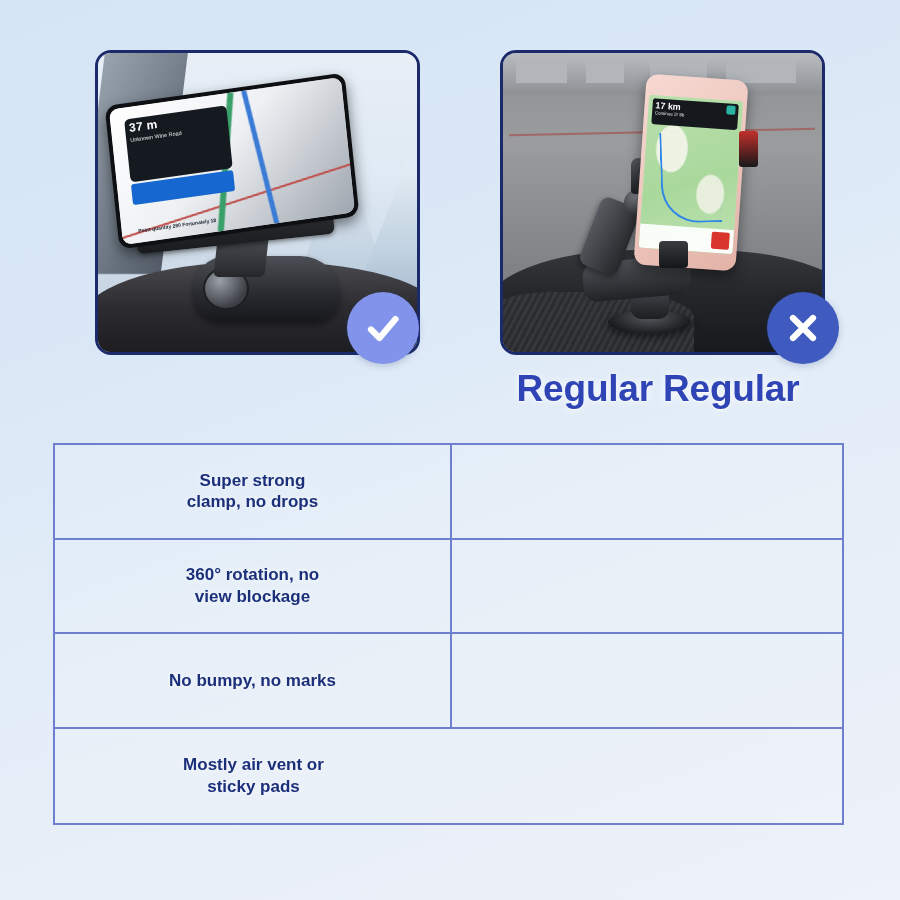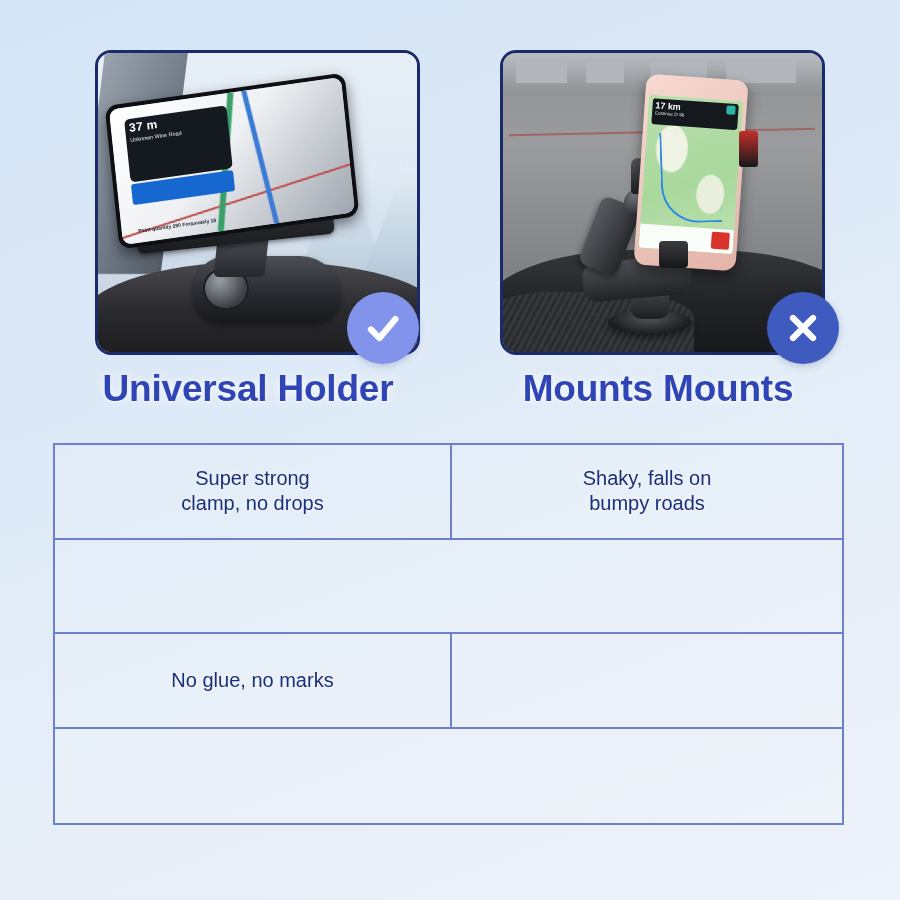--- a/index.html
+++ b/index.html
@@ -176,21 +176,21 @@
   
   .tbl{position:absolute;left:53px;top:443px;width:791px;height:382px;
     border:2px solid #6f7fd0;box-sizing:border-box;
     display:grid;grid-template-rows:repeat(4,1fr);
     background:rgba(255,255,255,.12);}
   .trow{display:grid;grid-template-columns:397px 1fr;
     border-bottom:2px solid #6f7fd0;}
   .trow:last-child{border-bottom:none;}
   .tcell{display:flex;align-items:center;justify-content:center;
     text-align:center;padding:4px 24px;box-sizing:border-box;
-    font-size:20px;font-weight:normal;line-height:1.26;
+    font-size:17px;font-weight:bold;line-height:1.26;
     color:#1c2f7a;text-shadow:0 0 7px rgba(255,255,255,.85);}
   .tcell.first{border-right:2px solid #6f7fd0;}
 </style>
 </head>
 <body>
 
 <div class="stage">
 
   <div class="photo left">
     <div class="ph-inner">
@@ -268,31 +268,31 @@
 
   <div class="badge cross">
     <span>
       <svg width="40" height="40" viewBox="0 0 40 40" aria-hidden="true">
         <path d="M10 10 L30 30 M30 10 L10 30" fill="none" stroke="#ffffff" stroke-width="6.2" stroke-linecap="round"></path>
       </svg>
     </span>
   </div>
 
   <div class="heads">
-    <div class="head l">Universal Holder</div>
-    <div class="head r">Mounts Mounts</div>
+    <div class="head r">Regular Regular</div>
   </div>
 
   <div class="tbl">
     <div class="trow">
       <div class="tcell first">Super strong<br>clamp, no drops</div>
-      <div class="tcell">Shaky, falls on<br>bumpy roads</div>
-    </div>
-    <div class="trow">
-    </div>
-    <div class="trow">
-      <div class="tcell first">No glue, no marks</div>
-    </div>
-    <div class="trow">
+    </div>
+    <div class="trow">
+      <div class="tcell first">360° rotation, no<br>view blockage</div>
+    </div>
+    <div class="trow">
+      <div class="tcell first">No bumpy, no marks</div>
+    </div>
+    <div class="trow">
+      <div class="tcell">Mostly air vent or<br>sticky pads</div>
     </div>
   </div>
 
 </div>
 
 </body></html>

